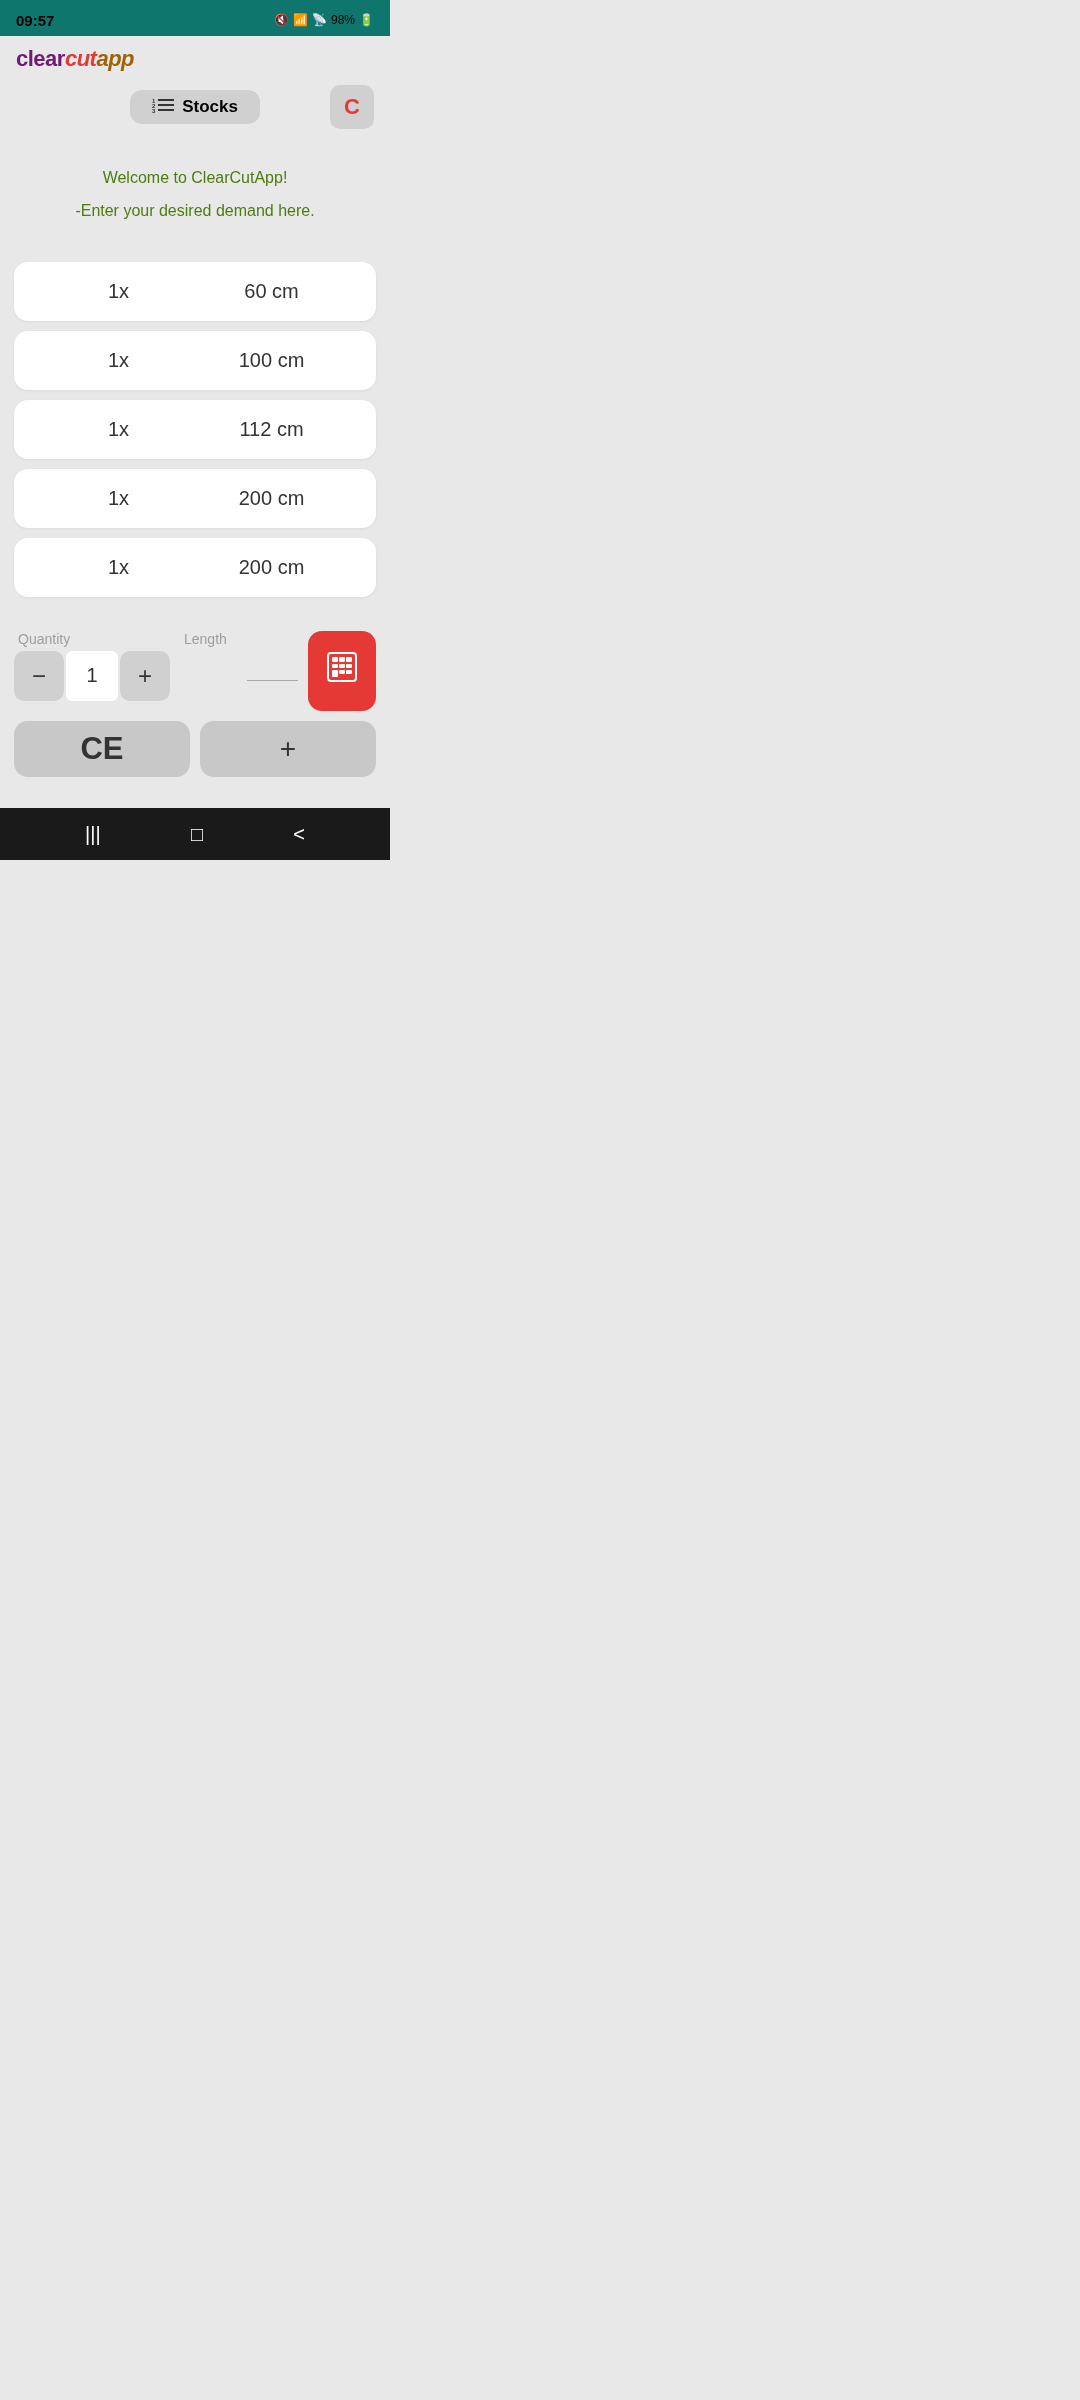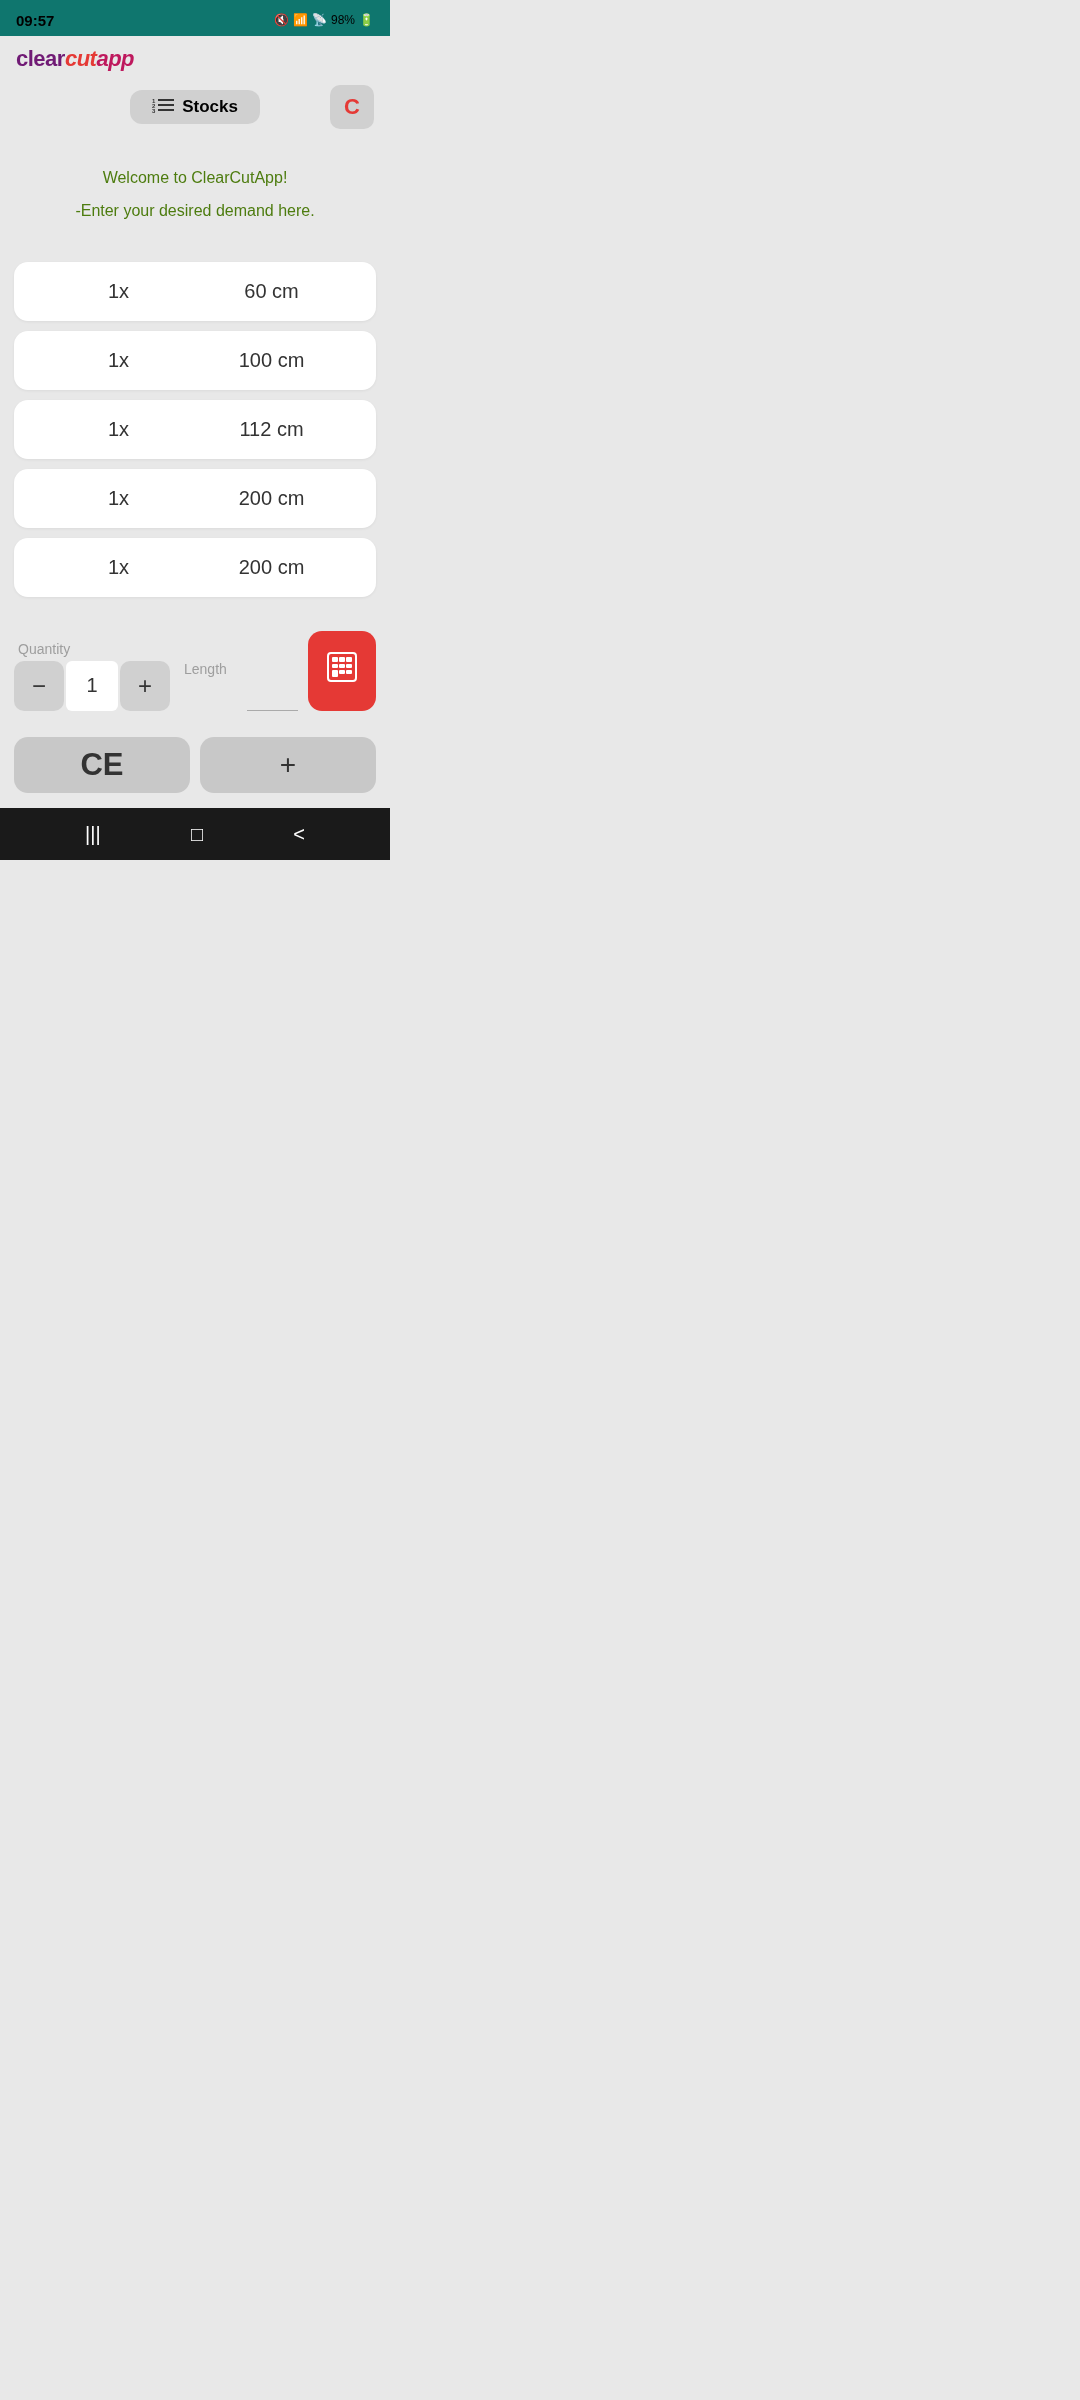--- a/index.html
+++ b/index.html
@@ -45,21 +45,21 @@
       align-items: center;
       justify-content: space-between;
     }
     .logo {
       font-size: 22px;
       font-weight: 900;
       letter-spacing: -0.5px;
     }
     .logo-clear { color: #701a75; }
     .logo-cut { color: #e53935; font-style: italic; }
-    .logo-app { color: #be185d; font-style: italic; }
+    .logo-app { color: #a16207; font-style: italic; }
 
     
     .toolbar {
       display: flex;
       justify-content: center;
       align-items: center;
       padding: 8px 16px 16px 16px;
       gap: 12px;
       position: relative;
     }
@@ -141,23 +141,22 @@
     }
 
     
     .bottom-area {
       background: #e8e8e8;
       padding: 16px 14px 12px 14px;
       margin-top: 18px;
     }
     .input-row {
       display: flex;
-      align-items: flex-end;
       gap: 10px;
-      margin-bottom: 26px;
+      margin-bottom: 10px;
     }
     .qty-section {
       display: flex;
       flex-direction: column;
       align-items: flex-start;
       gap: 4px;
     }
     .input-label {
       font-size: 14px;
       color: #9e9e9e;

